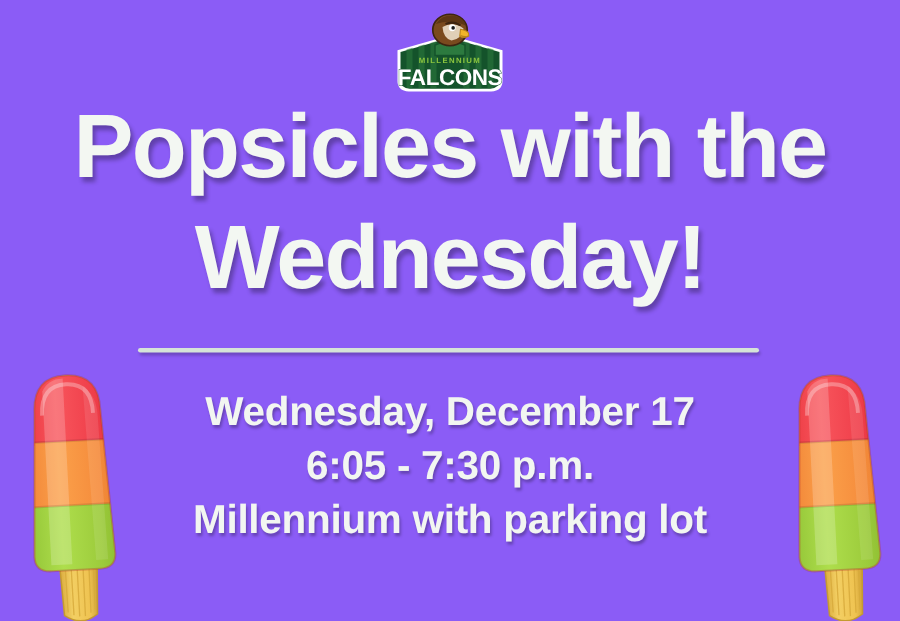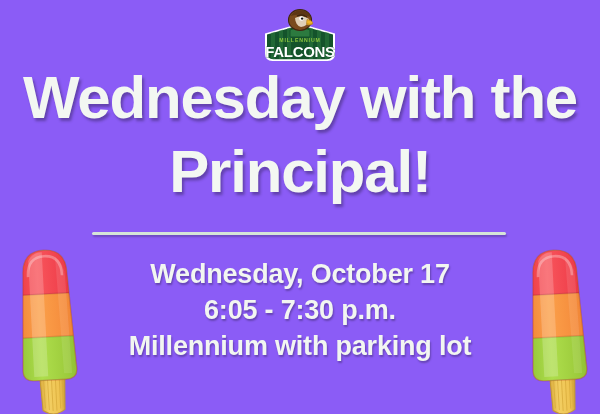--- a/index.html
+++ b/index.html
@@ -128,27 +128,27 @@
         <circle cx="45.1" cy="12.6" r="1.2" fill="#1a1a1a"></circle>
 
         <path d="M40.5 9.8 Q45 8 49.5 10.6" stroke="#3d2510" stroke-width="1.4" fill="none" stroke-linecap="round"></path>
 
         <path d="M50 13.5 Q56.5 14.5 55.5 18 Q52 20 49.5 18.2 Z" fill="#f0b429" stroke="#b8821a" stroke-width="0.7"></path>
         <path d="M50 17.6 Q53 19 55.2 17.9" stroke="#b8821a" stroke-width="0.7" fill="none"></path>
       </g>
     </svg>
   </div>
 
-  <div class="headline" id="headline-line-1">Wednesday with the</div>
-  <div class="headline" id="headline-line-2">Principal!</div>
+  <div class="headline" id="headline-line-1">Popsicles with the</div>
+  <div class="headline" id="headline-line-2">Wednesday!</div>
 
   <div id="divider"></div>
 
   <div id="body-block">
-    <div class="body-line">Wednesday, October 17</div>
+    <div class="body-line">Wednesday, December 17</div>
     <div class="body-line">6:05 - 7:30 p.m.</div>
     <div class="body-line">Millennium with parking lot</div>
   </div>
 
   <div class="popsicle" id="popsicle-left">
     <svg viewBox="0 0 108 190" xmlns="http://www.w3.org/2000/svg" aria-hidden="true">
       <defs>
         <linearGradient id="redGradL" x1="0" y1="0" x2="1" y2="0">
           <stop offset="0%" stop-color="#e8333c"></stop>
           <stop offset="35%" stop-color="#f8555c"></stop>

